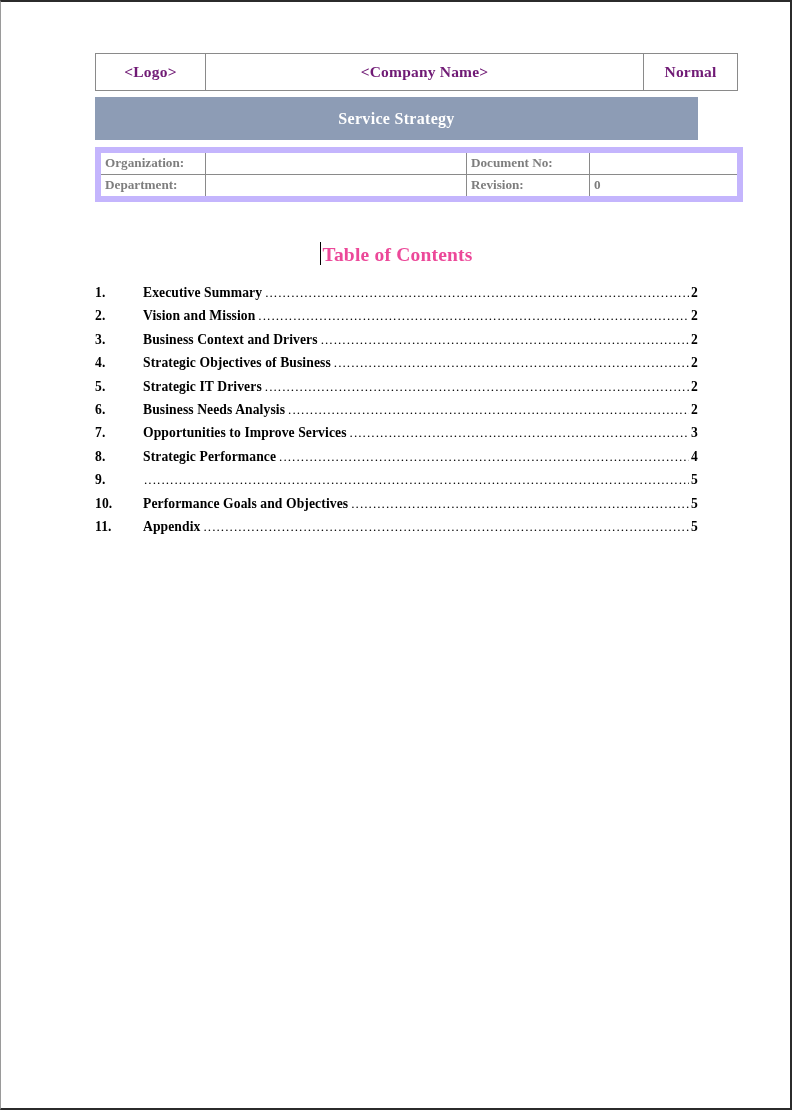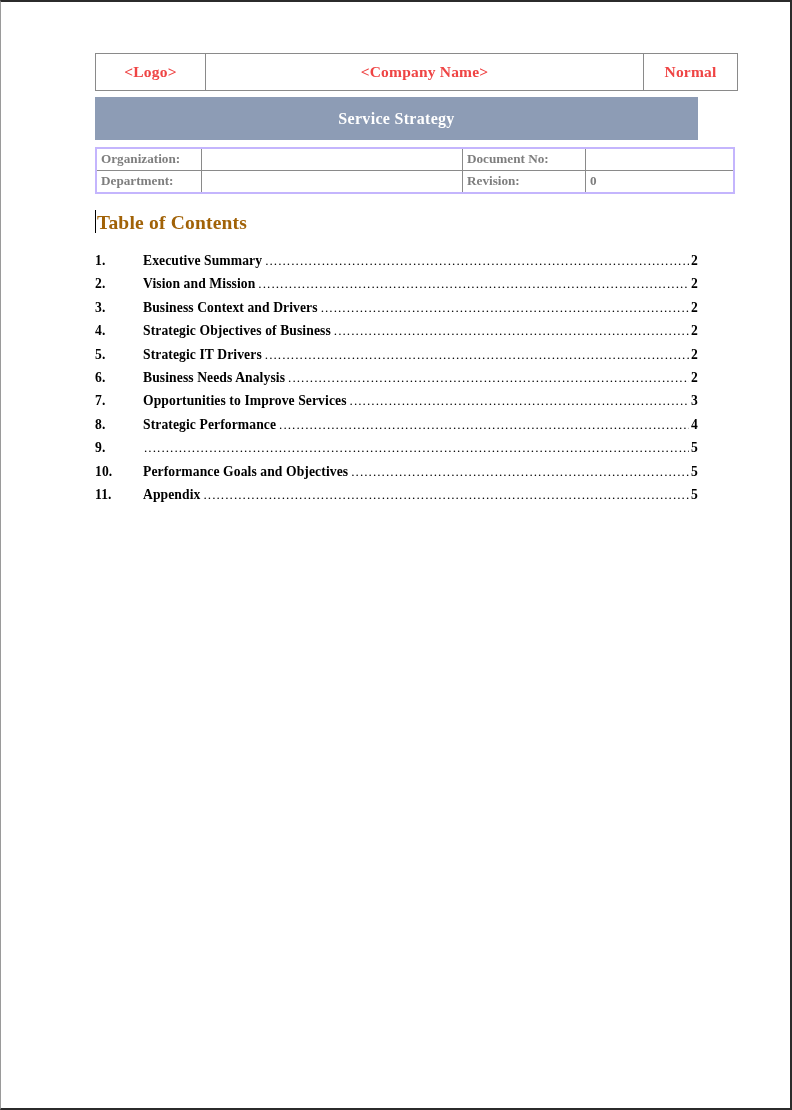--- a/index.html
+++ b/index.html
@@ -42,21 +42,21 @@
     table-layout: fixed;
     width: 603px;
     border: 1px solid #8a8a8a;
   }
   .header-table td {
     border: 1px solid #8a8a8a;
     height: 36px;
     padding: 0 6px;
     text-align: center;
     vertical-align: middle;
-    color: #ef4444;
+    color: #701a75;
     font-weight: bold;
     font-size: 15.5px;
     letter-spacing: 0.2px;
   }
   .col-logo { width: 97px; }
   .col-company { width: 425px; }
   .col-normal { width: 81px; }
 
   
   .title-banner {
@@ -72,43 +72,44 @@
     font-size: 16px;
     letter-spacing: 0.3px;
   }
 
   
   .meta-table {
     margin-top: 7px;
     border-collapse: collapse;
     table-layout: fixed;
     width: 603px;
-    border: 2px solid #c4b5fd;
+    border: 6px solid #c4b5fd;
   }
   .meta-table td {
     border: 1px solid #8a8a8a;
     height: 21px;
     padding: 0 4px;
     color: #7e7e7e;
     font-weight: bold;
     font-size: 13.2px;
     vertical-align: middle;
     line-height: 1.1;
   }
   .mc-label  { width: 96px; }
   .mc-value  { width: 252px; }
   .mc-label2 { width: 114px; font-family: Liberation Serif, serif; }
   .mc-value2 { width: 139px; }
 
   
   .toc-title {
-    margin-top: 16px;
+    margin-top: 40px;
+    text-align: center;
     font-size: 19.5px;
     font-weight: bold;
-    color: #a16207;
+    color: #ec4899;
     position: relative;
     letter-spacing: 0.2px;
   }
   .caret {
     display: inline-block;
     width: 1px;
     height: 23px;
     background: #000000;
     vertical-align: -4px;
     margin-right: 1px;

